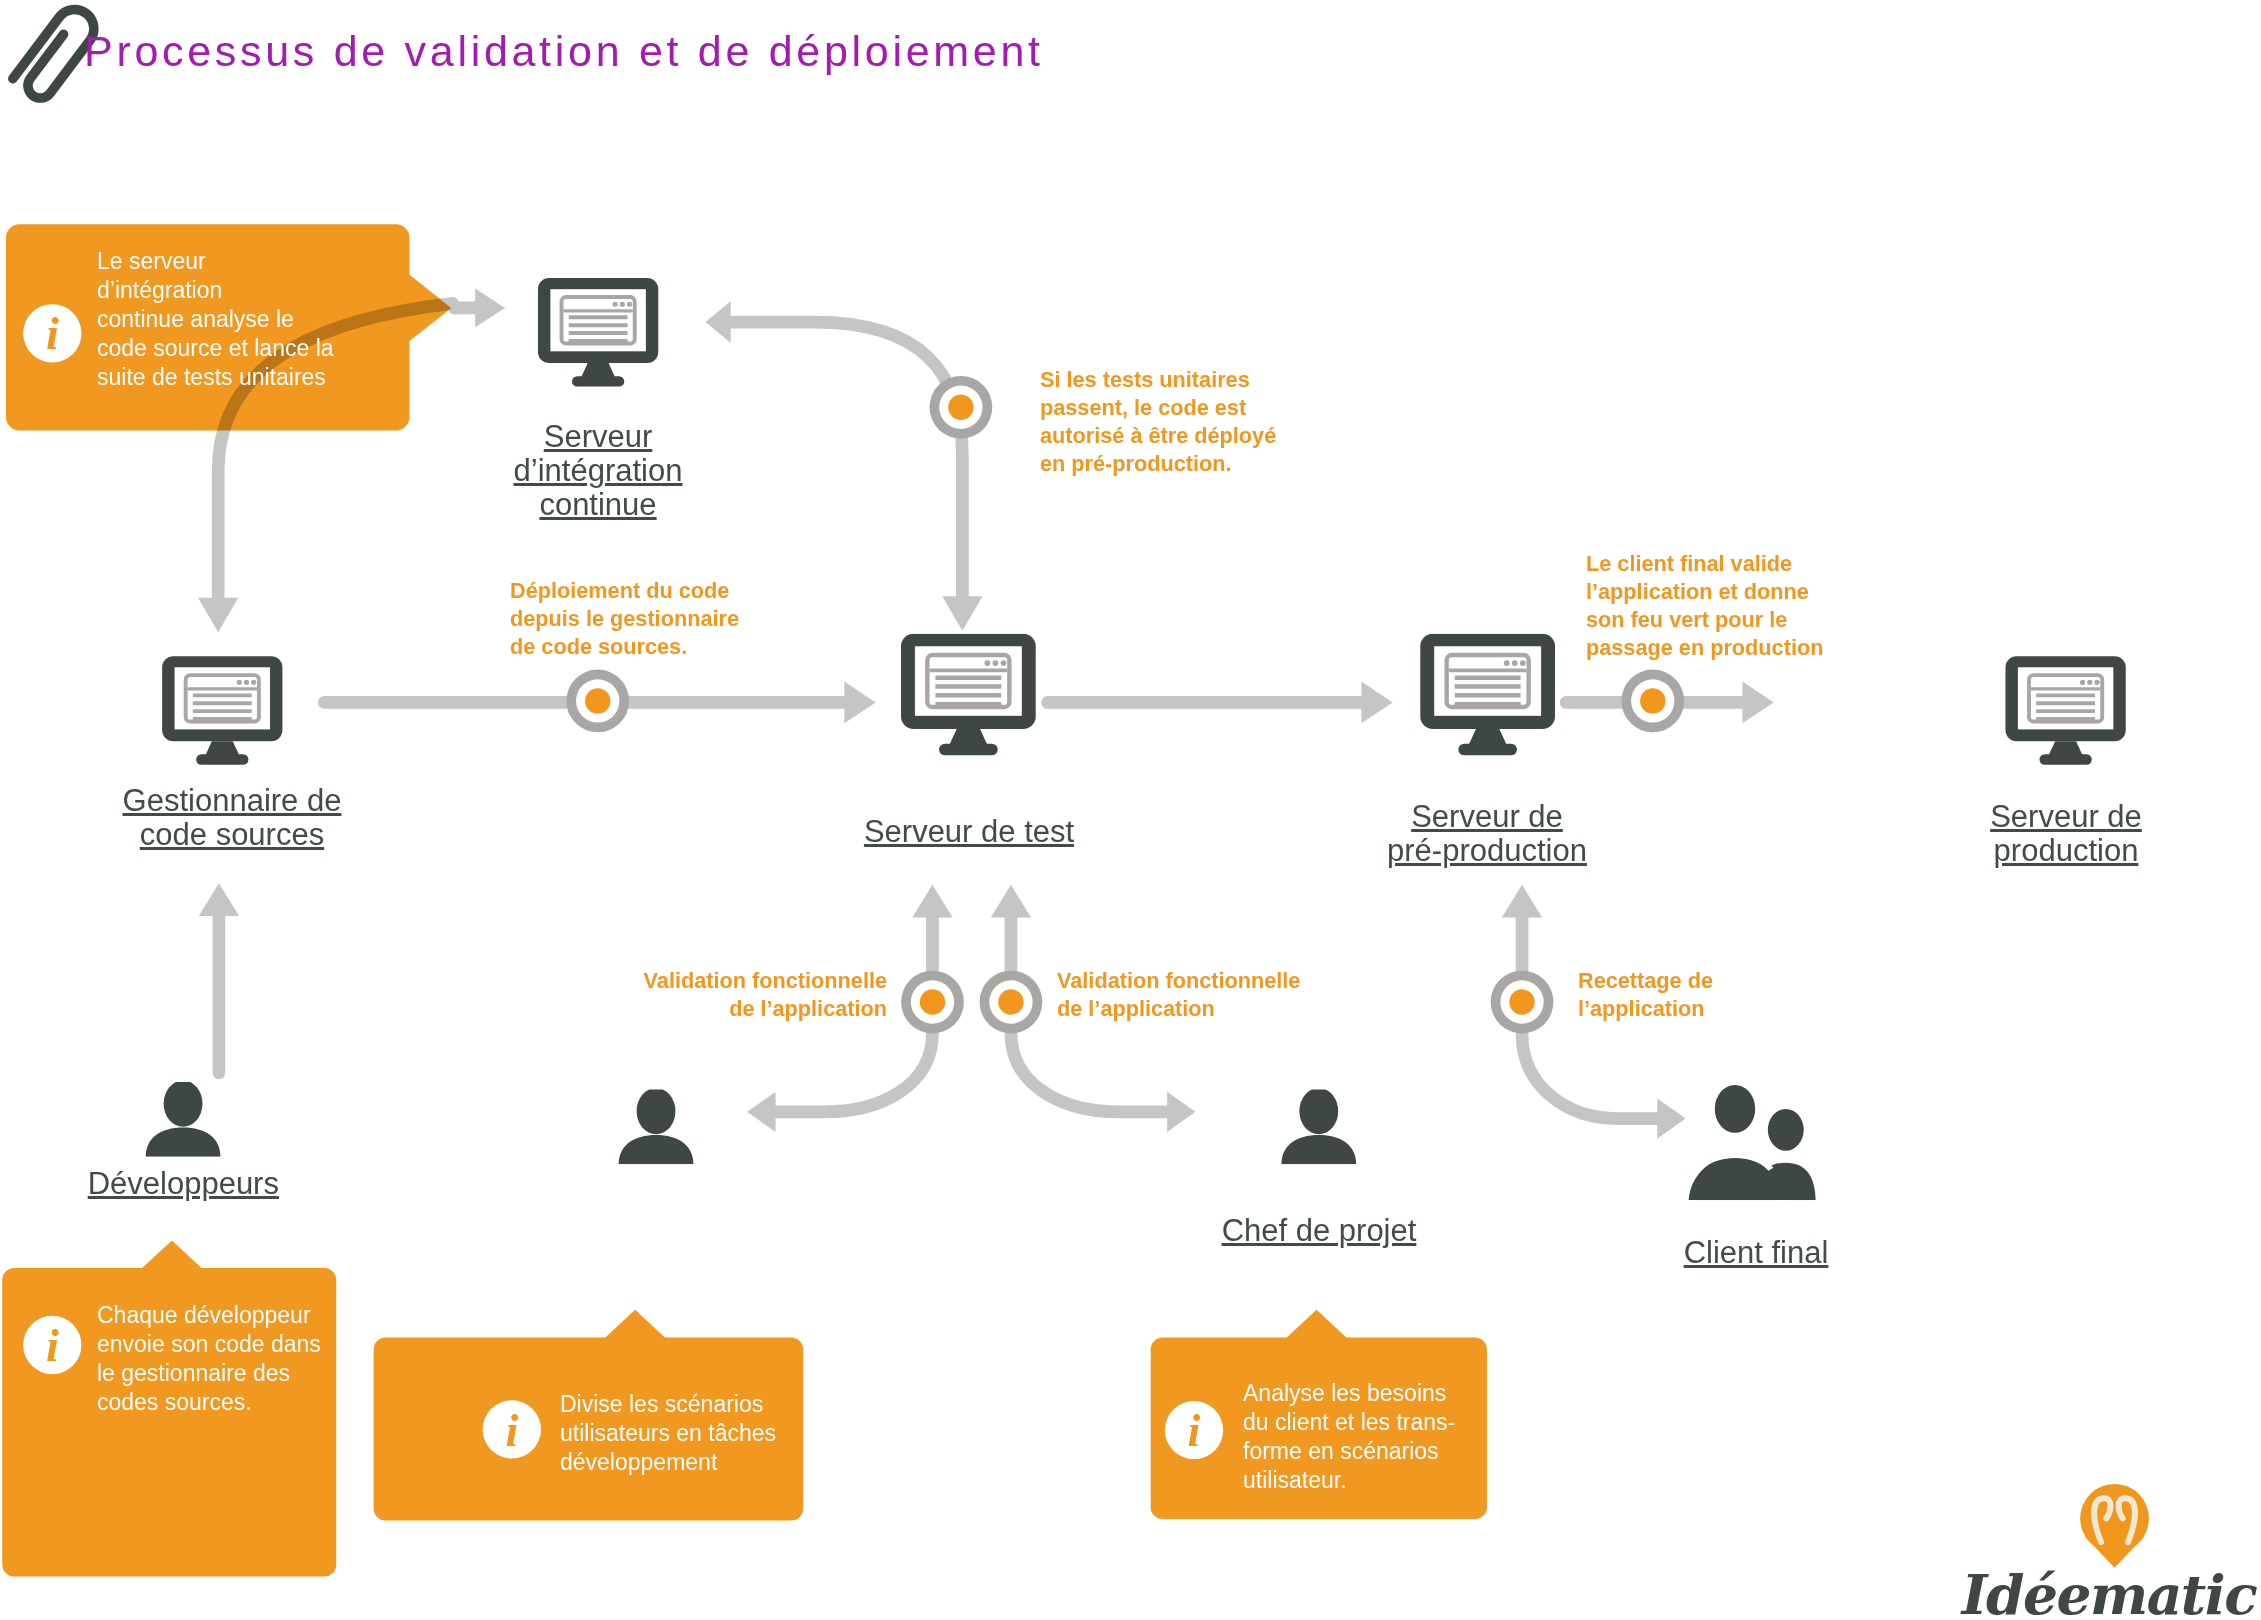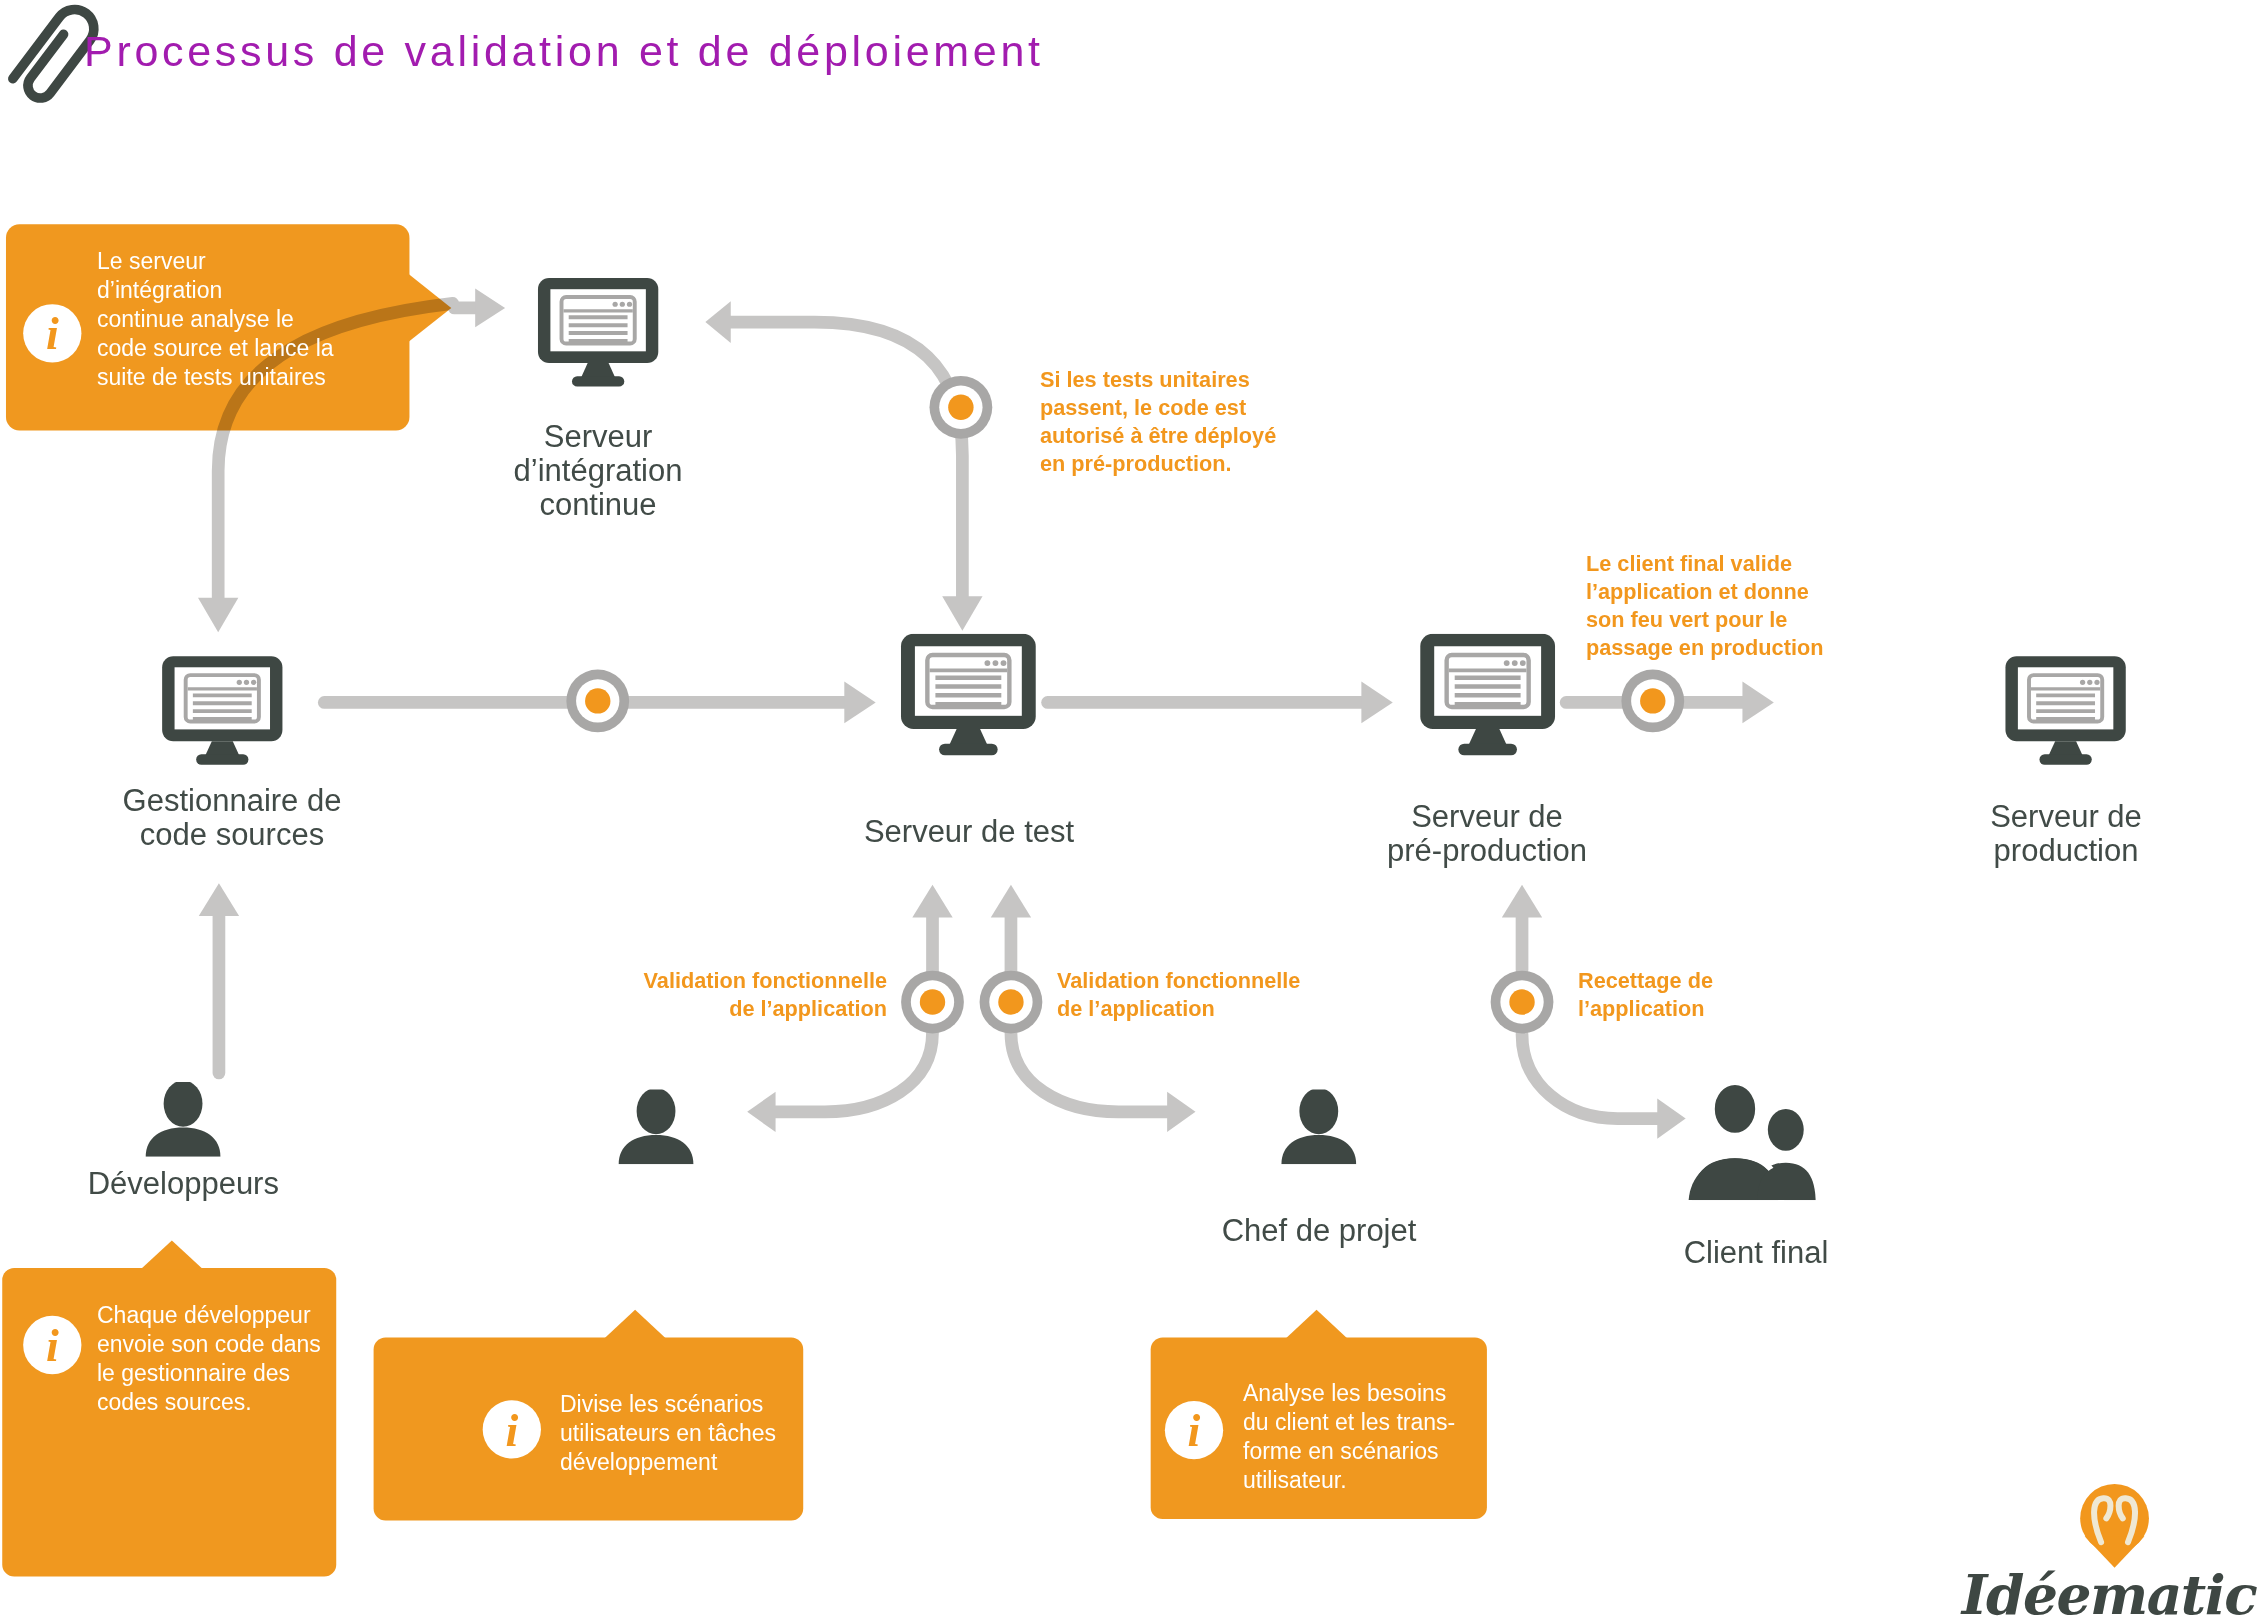--- a/index.html
+++ b/index.html
@@ -1,21 +1,21 @@
 <!DOCTYPE html>
 <html style="font-size:12px"><head>
 <meta charset="utf-8">
 <style>
   html,body{margin:0;padding:0;background:#fff;}
   #stage{position:relative;width:2261px;height:1620px;background:#ffffff;overflow:hidden;
          font-family:"Liberation Sans", sans-serif;}
   #gfx{position:absolute;left:0;top:0;width:2261px;height:1620px;pointer-events:none;}
   .txt{position:absolute;white-space:nowrap;}
   .title{font-size:43px;color:#a21caf;letter-spacing:3.7px;}
-  .lbl{font-size:31px;line-height:34px;color:#414b47;text-align:center;}
+  .lbl{font-size:31px;line-height:34px;color:#414b47;text-align:center;text-decoration:underline;}
   .ann{font-size:21.7px;line-height:28px;color:#f2971d;font-weight:bold;}
   .ann.right{text-align:right;}
   .boxtext{font-size:23px;line-height:29px;color:#ffffff;}
   .iglyph{position:absolute;width:60px;height:66px;display:flex;align-items:center;justify-content:center;
           font-family:"Liberation Serif", serif;font-style:italic;font-weight:bold;
           font-size:46px;color:#f2971d;}
   .wordmark{font-family:"DejaVu Serif", serif;font-style:italic;font-weight:bold;
             font-size:55px;color:#3e4743;letter-spacing:-1.5px;text-align:center;}
 </style>
 </head>
@@ -218,20 +218,25 @@
   <div class="txt lbl" style="left:1569px;top:1236px;width:374px;">
     <div>Client final</div>
   </div>
 
   <div class="txt ann" style="left:1040px;top:366px;">
     <div>Si les tests unitaires</div>
     <div>passent, le code est</div>
     <div>autorisé à être déployé</div>
     <div>en pré-production.</div>
   </div>
+  <div class="txt ann" style="left:510px;top:577px;">
+    <div>Déploiement du code</div>
+    <div>depuis le gestionnaire</div>
+    <div>de code sources.</div>
+  </div>
   <div class="txt ann" style="left:1586px;top:550px;">
     <div>Le client final valide</div>
     <div>l’application et donne</div>
     <div>son feu vert pour le</div>
     <div>passage en production</div>
   </div>
   <div class="txt ann right" style="left:543px;top:967px;width:344px;">
     <div>Validation fonctionnelle</div>
     <div>de l’application</div>
   </div>

